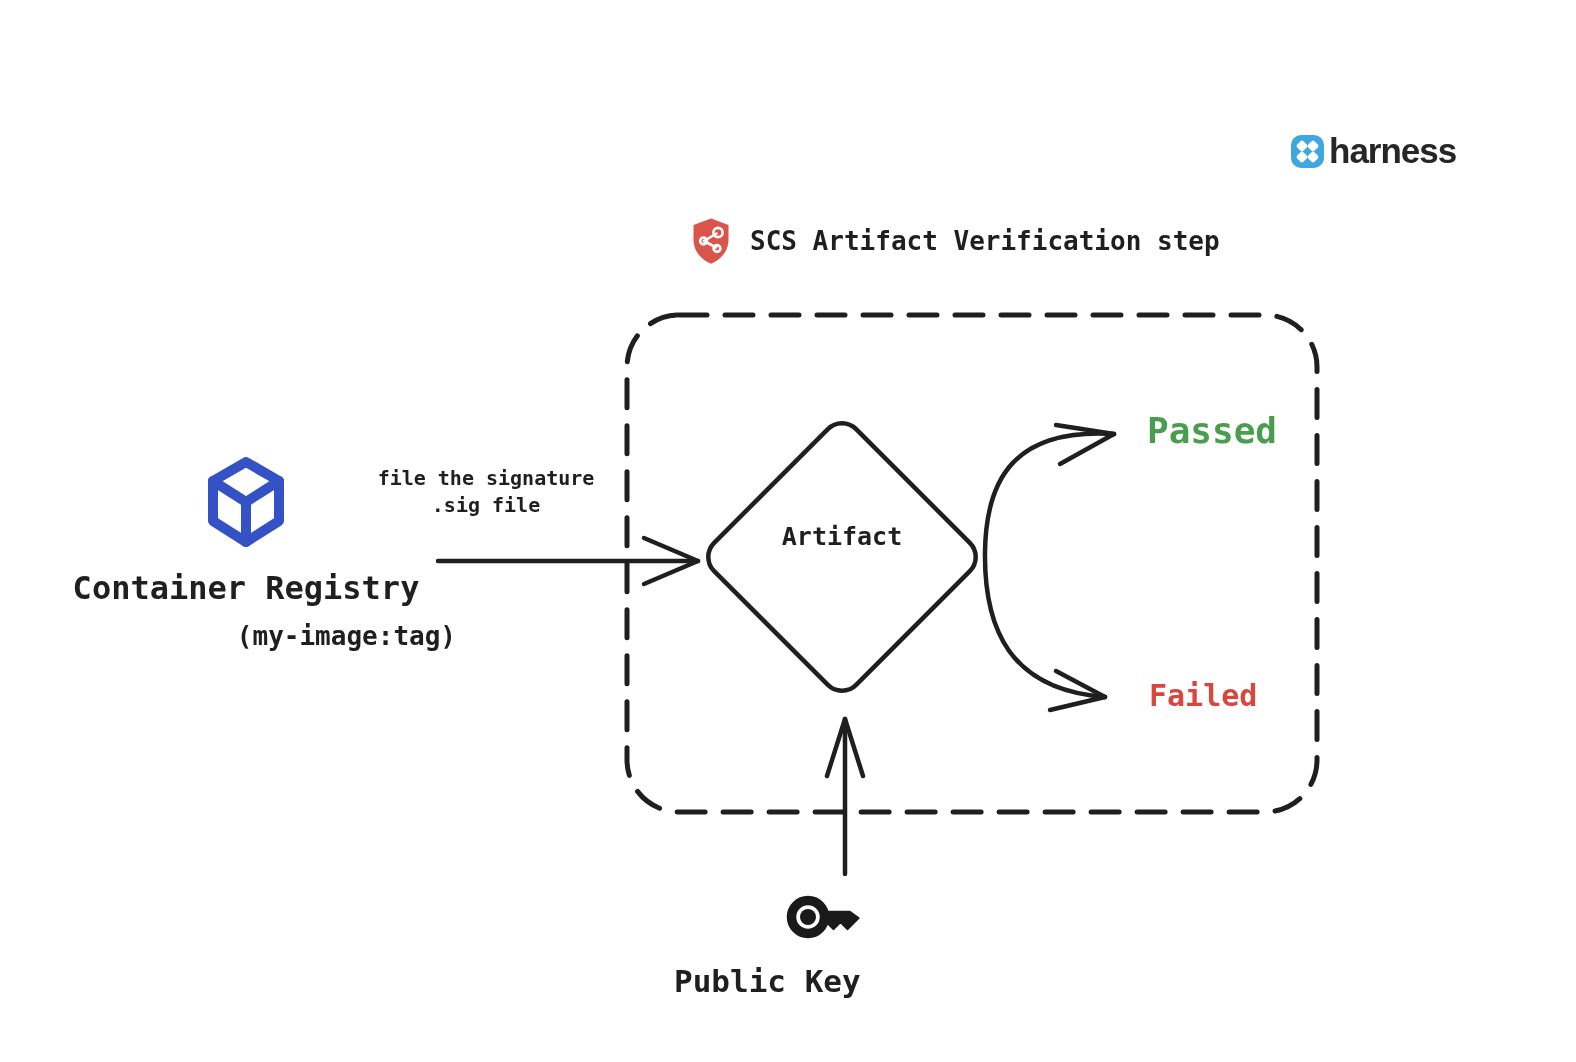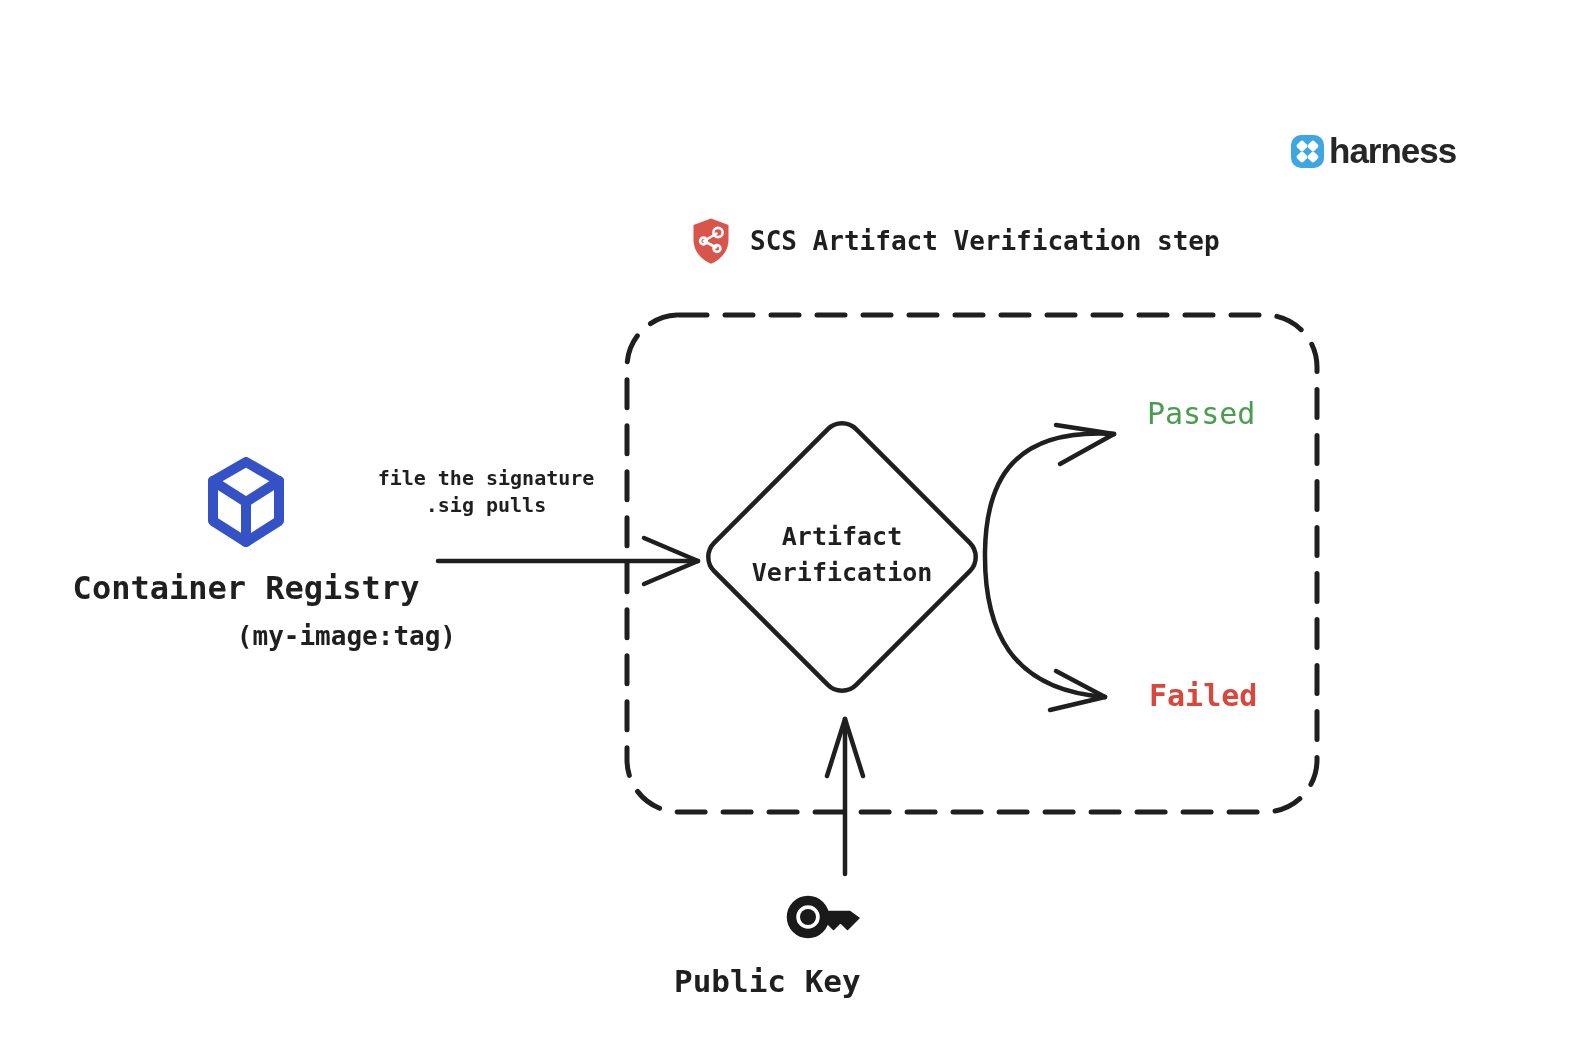--- a/index.html
+++ b/index.html
@@ -29,21 +29,21 @@
 
   
   .edge-label { left:326px; top:438px; width:320px; text-align:center;
                 font-size:20px; font-weight:600; line-height:27px; }
 
   
   .decision-label { left:692px; top:492px; width:300px; text-align:center;
                     font-size:25px; font-weight:700; line-height:36px; }
 
   
-  .passed { left:1147px; top:369px; font-size:30px; font-weight:400; color:#4a9d4f; }
+  .passed { left:1147px; top:383px; font-size:36px; font-weight:700; color:#4a9d4f; }
   .failed { left:1149px; top:651px; font-size:30px; font-weight:700; color:#d9463c;text-align:right; }
 
   
   .public-key { left:674px; top:860px; width:300px; text-align:left; }
   .key-icon-wrap { width:84px; height:60px; margin:0 auto; }
   .public-key-label { margin-top:16px; font-size:31px; font-weight:700; white-space:nowrap; }
 
   .nosel { user-select:none; }
 </style>
 </head>
@@ -118,26 +118,25 @@
           <path d="M39 45 V85"></path>
         </g>
       </svg>
     </div>
     <div class="registry-title">Container Registry</div>
     <div class="registry-subtitle">(my-image:tag)</div>
   </div>
 
   <div class="abs edge-label">
     <div>file the signature</div>
-    <div>.sig pulls</div>
+    <div>.sig file</div>
   </div>
 
   <div class="abs decision-label">
     <div>Artifact</div>
-    <div>Verification</div>
   </div>
 
   <div class="abs passed">Passed</div>
   <div class="abs failed">Failed</div>
 
   <div class="abs public-key">
     <div class="key-icon-wrap">
       <svg viewBox="0 0 84 60" width="84" height="60">
         <circle cx="26" cy="30" r="16.5" fill="none" stroke="#1a1a1a" stroke-width="9.5"></circle>
         <circle cx="26" cy="30" r="8" fill="#1a1a1a"></circle>

